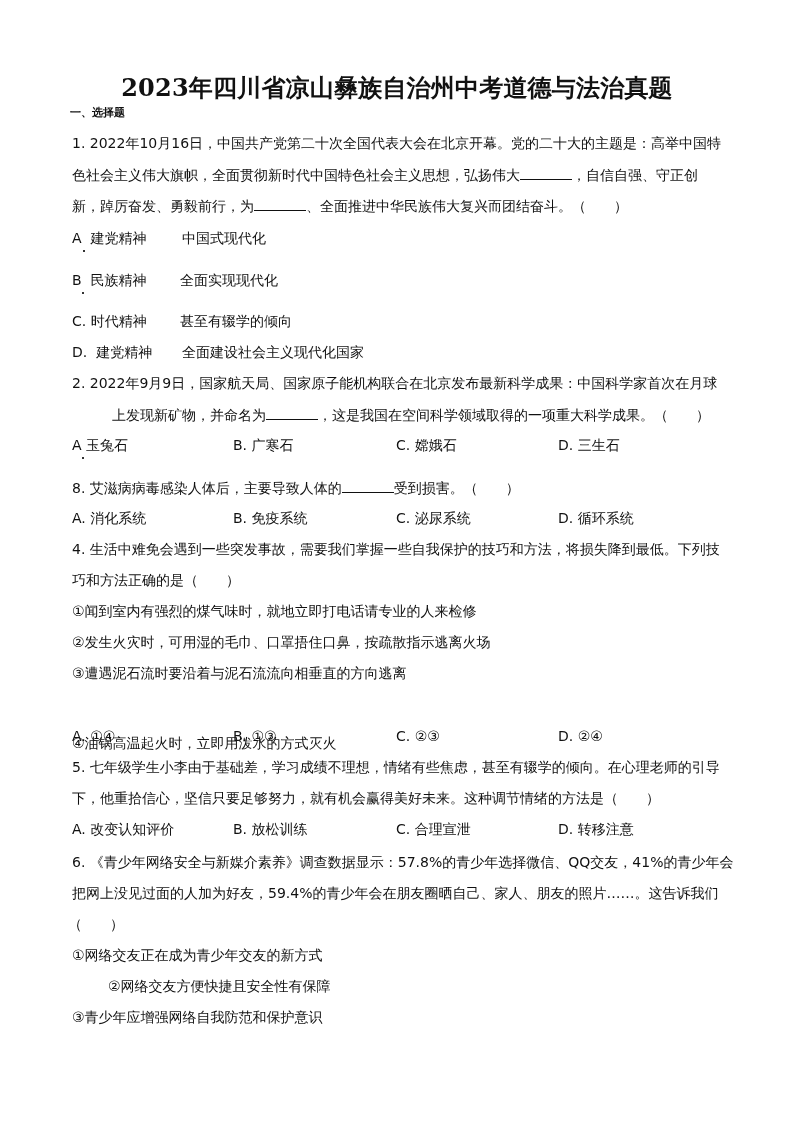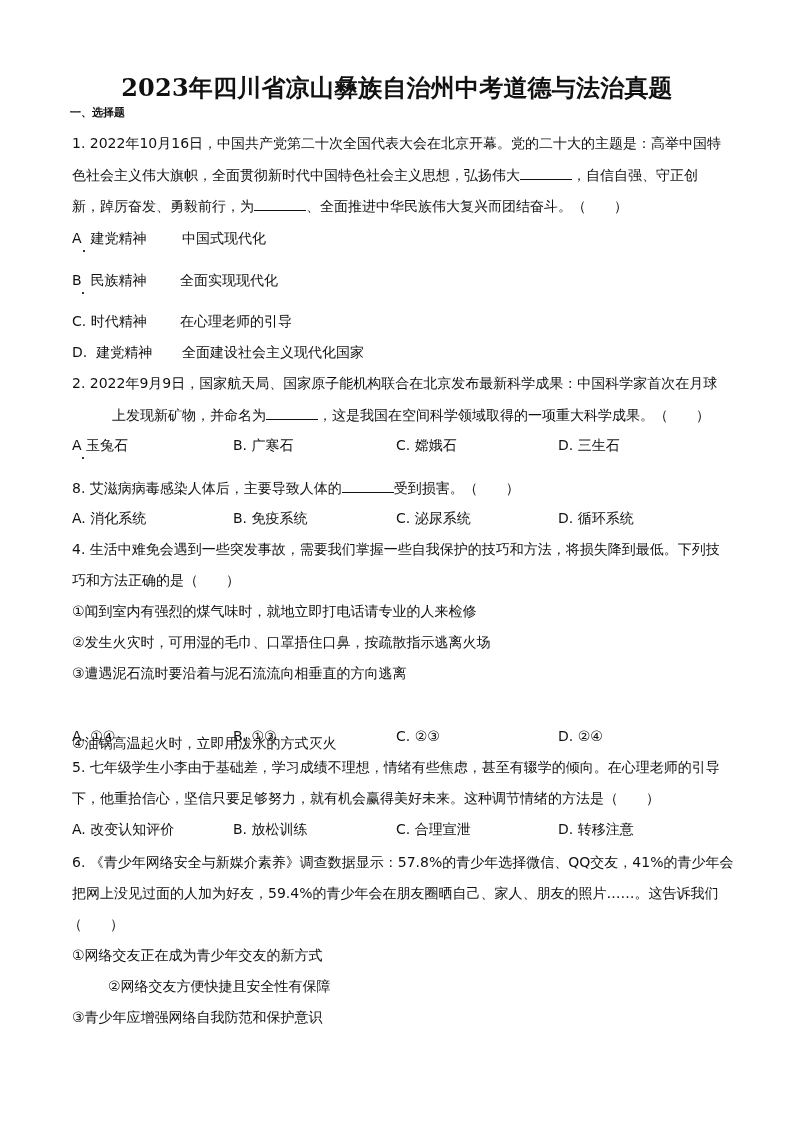--- a/index.html
+++ b/index.html
@@ -22,21 +22,21 @@
 
 <div>
   <div class="line" style="top:134px;">1. 2022年10月16日，中国共产党第二十次全国代表大会在北京开幕。党的二十大的主题是：高举中国特</div>
   <div class="line" style="top:165px;"><span>色社会主义伟大旗帜，全面贯彻新时代中国特色社会主义思想，弘扬伟大</span><span class="blank"></span><span>，自信自强、守正创</span></div>
   <div class="line" style="top:196px;"><span>新，踔厉奋发、勇毅前行，为</span><span class="blank"></span><span>、全面推进中华民族伟大复兴而团结奋斗。（　　）</span></div>
 
   <div class="line" style="top:229px;"><span>A</span>&nbsp; <span>建党精神</span><span style="position:absolute;left:110px;">中国式现代化</span></div>
   <div class="dot" style="left:83px;top:250px;"></div>
   <div class="line" style="top:271px;"><span>B</span>&nbsp; <span>民族精神</span><span style="position:absolute;left:108px;">全面实现现代化</span></div>
   <div class="dot" style="left:82px;top:292px;"></div>
-  <div class="line" style="top:312px;"><span>C.</span> <span>时代精神</span><span style="position:absolute;left:108px;">在心理老师的引导</span></div>
+  <div class="line" style="top:312px;"><span>C.</span> <span>时代精神</span><span style="position:absolute;left:108px;">甚至有辍学的倾向</span></div>
   <div class="line" style="top:343px;"><span>D.</span>&nbsp; <span>建党精神</span><span style="position:absolute;left:110px;">全面建设社会主义现代化国家</span></div>
 </div>
 
 <div>
   <div class="line" style="top:374px;">2. 2022年9月9日，国家航天局、国家原子能机构联合在北京发布最新科学成果：中国科学家首次在月球</div>
   <div class="line" style="top:405px;margin-left:40px;"><span>上发现新矿物，并命名为</span><span class="blank"></span><span>，这是我国在空间科学领域取得的一项重大科学成果。（　　）</span></div>
   <div class="opt4" style="top:436px;">
     <span class="o" style="left:0;">A  玉兔石</span>
     <span class="o" style="left:161px;">B. 广寒石</span>
     <span class="o" style="left:324px;">C. 嫦娥石</span>

